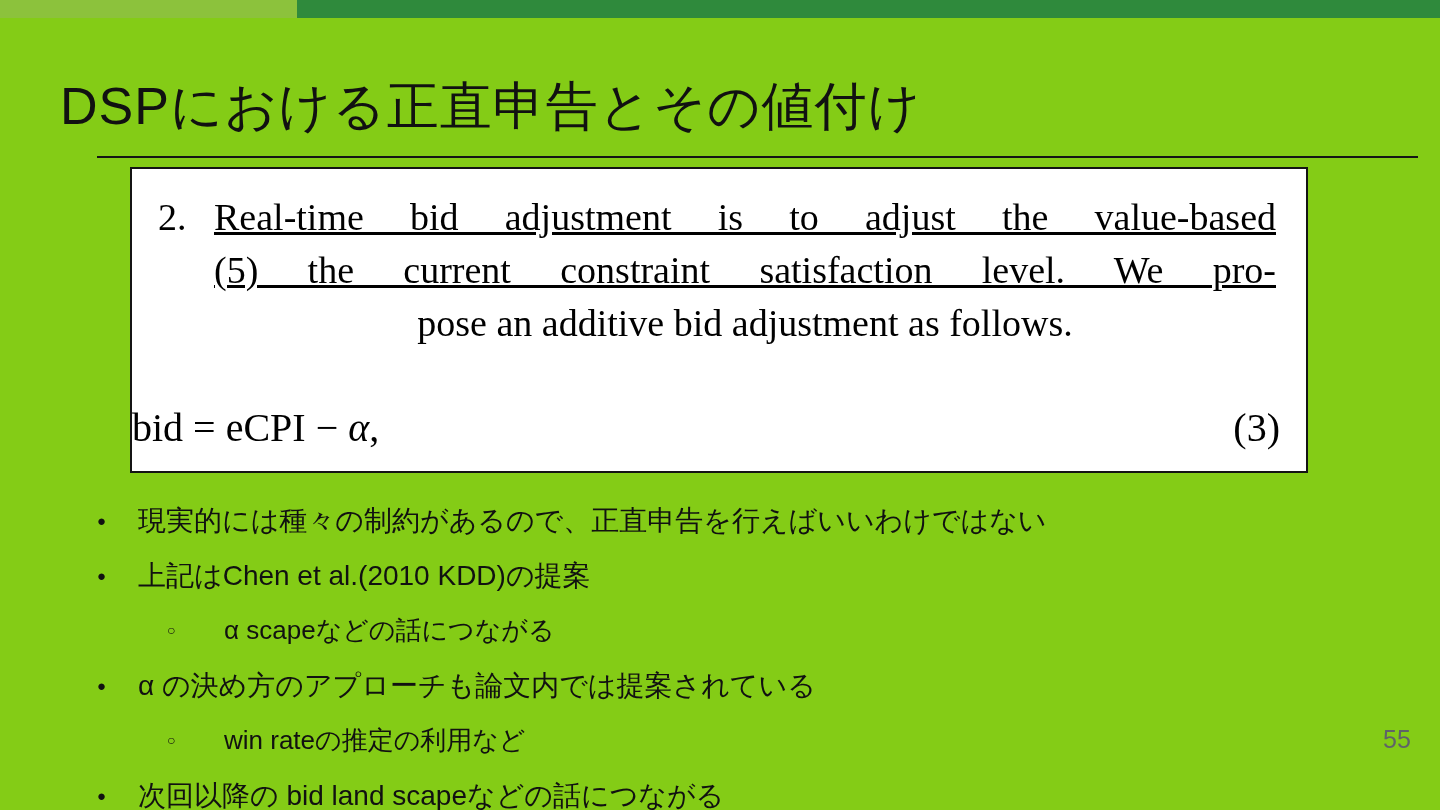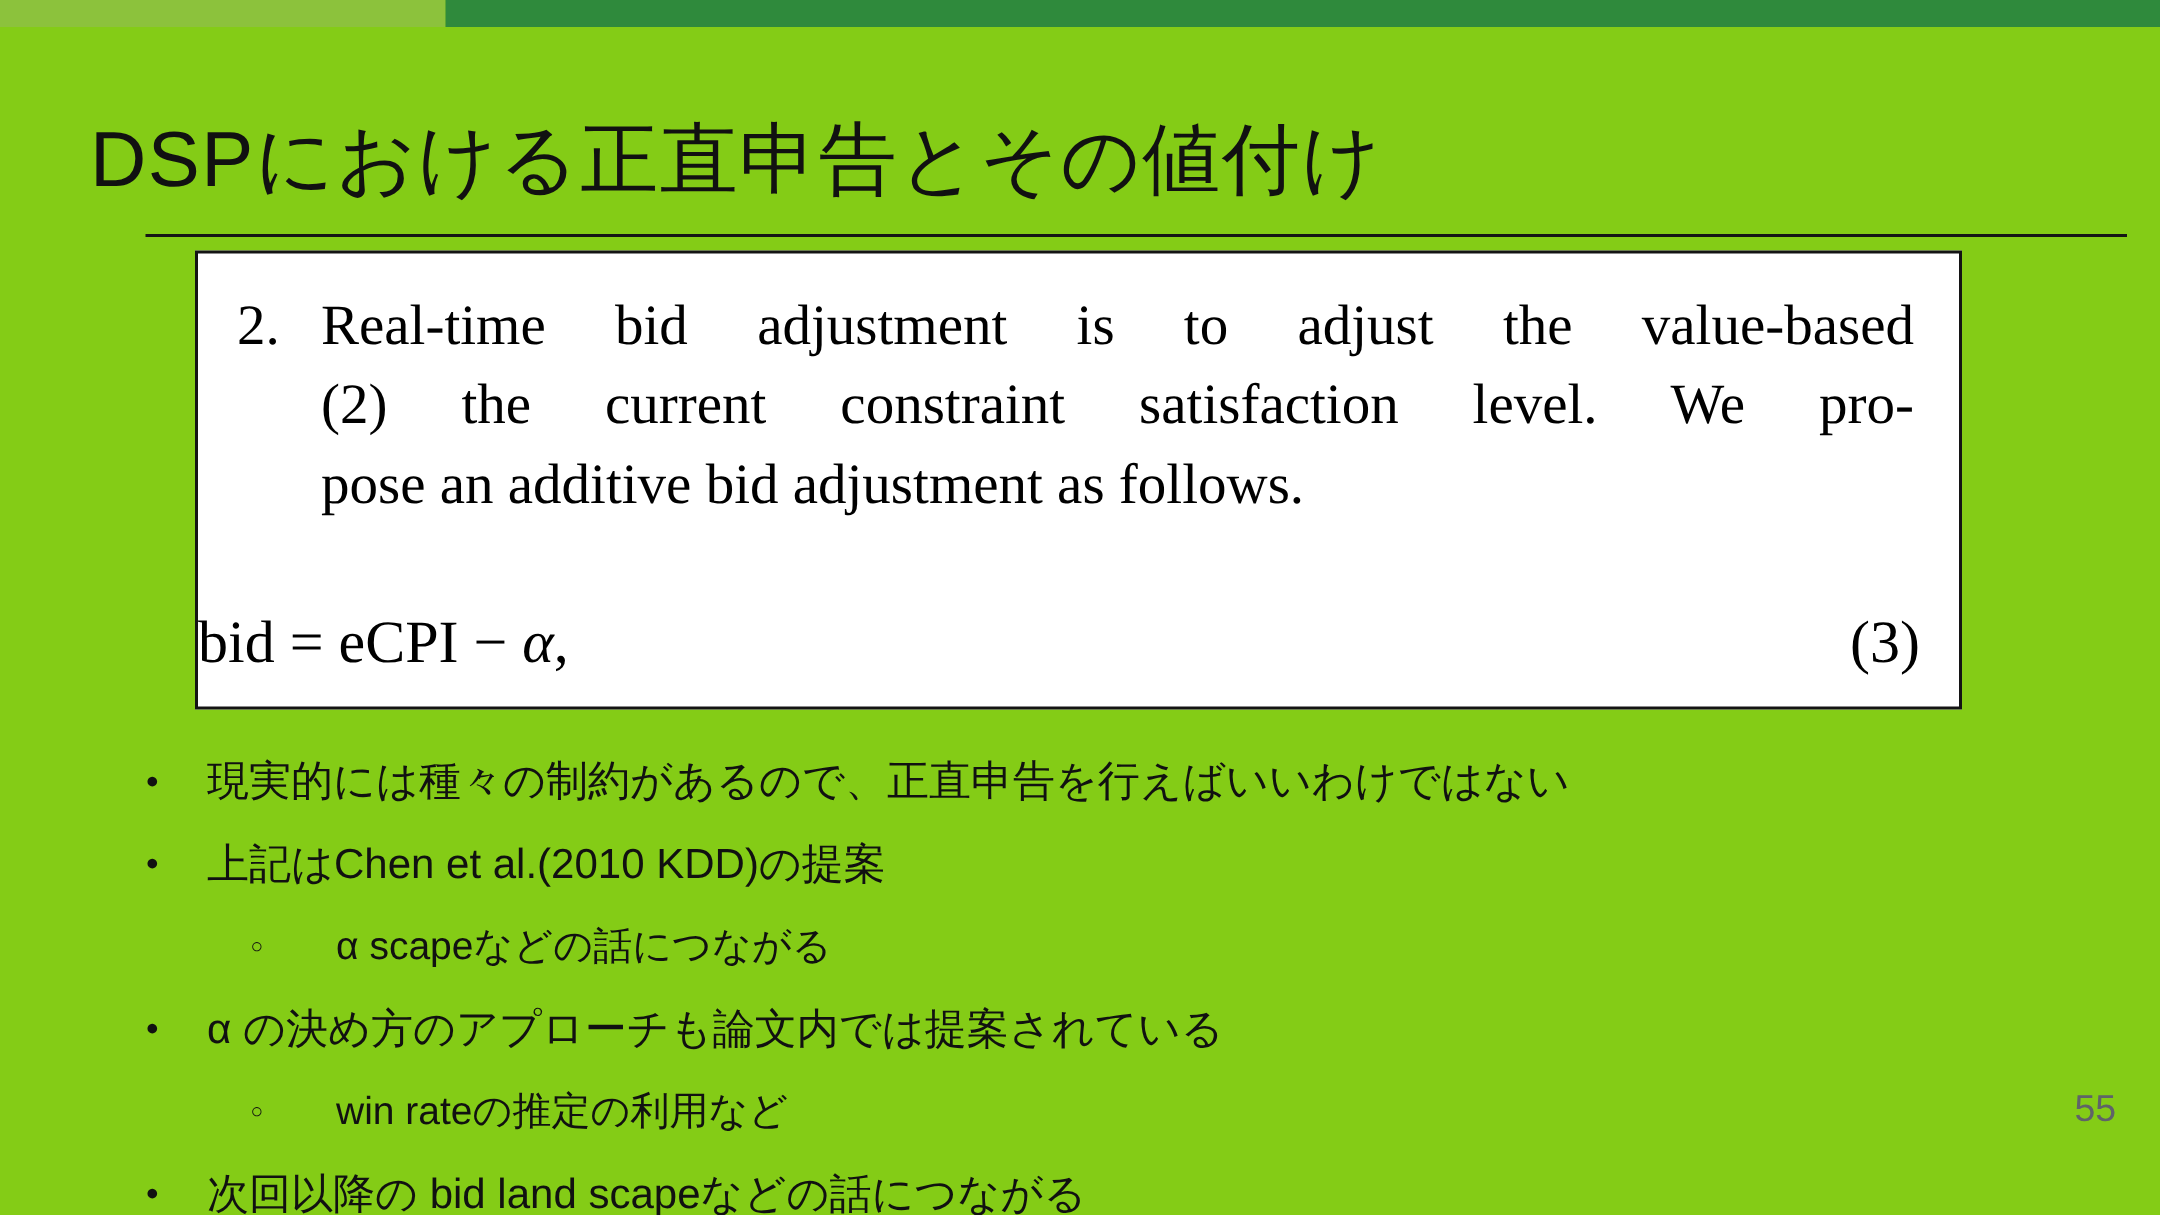--- a/index.html
+++ b/index.html
@@ -17,22 +17,22 @@
 
   
   .top-rule{position:absolute;left:97px;top:156px;width:1321px;height:2px;background:#151515;}
 
   
   .paper-box{position:absolute;left:130px;top:167px;width:1178px;height:306px;
              box-sizing:border-box;border:2px solid #141414;background:#fff;
              font-family:"Liberation Serif","DejaVu Serif",serif;color:#000;}
   .pnum{position:absolute;left:26px;top:22px;font-size:38px;line-height:53px;}
   .plines{position:absolute;left:82px;top:22px;right:30px;}
-  .pline{font-size:38px;line-height:53px;white-space:normal;}
-  .pline.j{text-align:justify;text-align-last:justify;}
+  .pline{font-size:38px;line-height:53px;white-space:normal;text-align:center;}
+  .pline.j{text-align:justify;text-align-last:justify;text-decoration:underline;}
   .equation-row{position:absolute;left:0;right:0;top:234px;
                 font-size:40px;line-height:50px;}
   .eq-alpha{font-style:italic;}
   .eq-number{position:absolute;right:26px;top:234px;font-size:40px;line-height:50px;}
 
   
   .bullets{position:absolute;left:0;top:493px;width:1440px;}
   .brow{position:relative;height:55px;line-height:55px;white-space:nowrap;}
   .marker{position:absolute;top:0;font-size:15px;color:#111;}
   .brow.lvl1 .marker{left:97px;}
@@ -55,21 +55,21 @@
   </div>
 
   <h1 class="title" style="color: rgb(17, 17, 17);">DSPにおける正直申告とその値付け</h1>
 
   <div class="top-rule"></div>
 
   <div class="paper-box" style="border-color: rgb(20, 20, 20);">
     <div class="pnum">2.</div>
     <div class="plines">
       <div class="pline j">Real-time bid adjustment is to adjust the value-based</div>
-      <div class="pline j">(2) the current constraint satisfaction level.  We pro-</div>
+      <div class="pline j">(5) the current constraint satisfaction level.  We pro-</div>
       <div class="pline">pose an additive bid adjustment as follows.</div>
     </div>
     <div class="equation-row">
       <span><span>bid = eCPI − </span><span class="eq-alpha">α</span><span>,</span></span>
     </div>
     <div class="eq-number">(3)</div>
   </div>
 
   <div class="bullets">
     <div class="brow lvl1">

